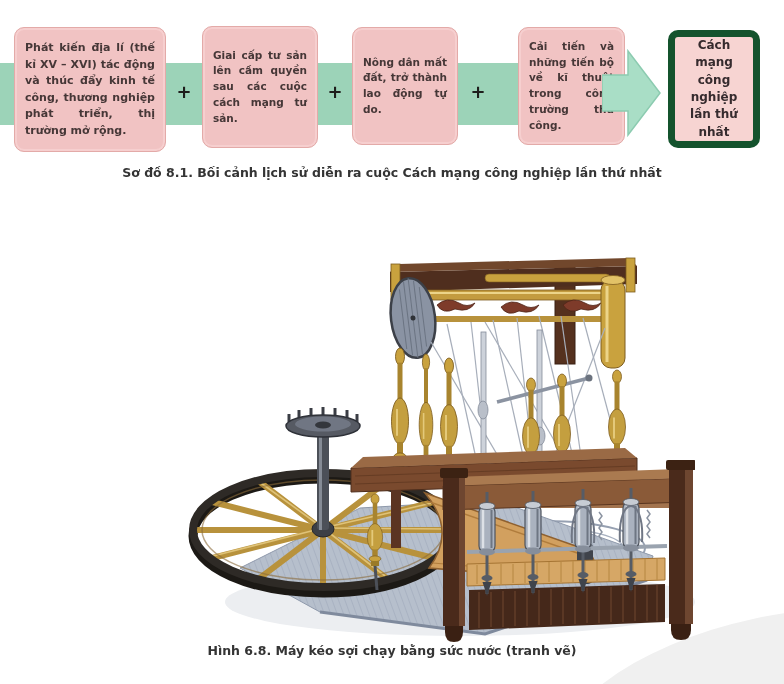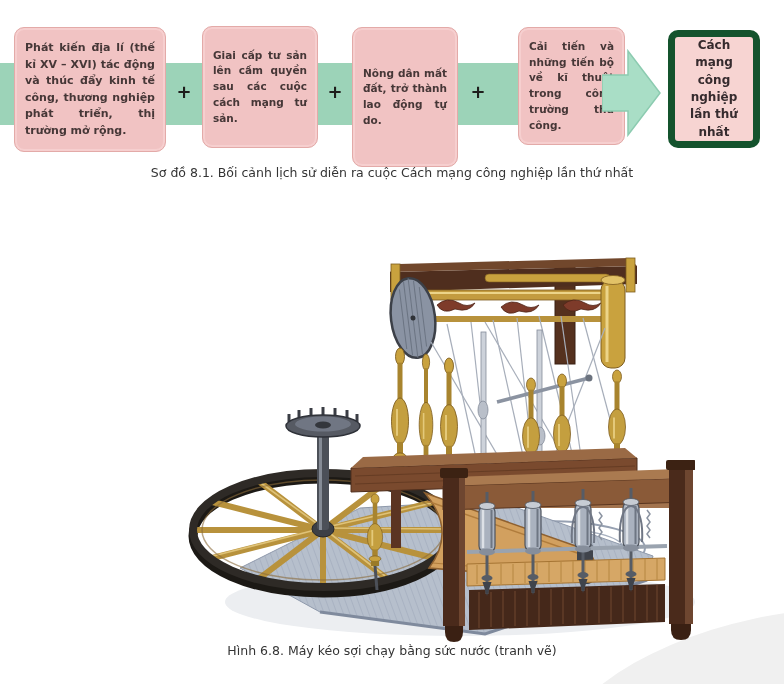--- a/index.html
+++ b/index.html
@@ -11,33 +11,33 @@
 
   .diagram { position:absolute; left:0; top:0; width:784px; height:200px; z-index:2; }
   .band { position:absolute; left:0; top:63px; width:612px; height:62px; background:#9cd3b8; }
   .cause { position:absolute; background:#f1c3c3; border:1px solid #e3aaa8; border-radius:10px;
     color:#463737; display:flex; align-items:center; padding:8px 10px;
     font-size:10.5px; line-height:1.5; font-weight:600;
     box-shadow: inset 0 0 0 2px #f6cfcf; }
   .cause span { width:100%; text-align:justify; }
   #cause1 { left:14px;  top:27px; width:152px; height:125px; font-size:11px;border-radius:10px; }
   #cause2 { left:202px; top:26px; width:116px; height:122px; }
-  #cause3 { left:352px; top:27px; width:106px; height:140px; }
+  #cause3 { left:352px; top:27px; width:106px; height:118px; }
   #cause4 { left:518px; top:27px; width:107px; height:118px; }
   .plus { position:absolute; top:81px; width:20px; text-align:center;
     font-size:18px; font-weight:bold; color:#1e1e1c; }
   #plus1 { left:174px; } #plus2 { left:325px; } #plus3 { left:468px; }
   .arrow-wrap { position:absolute; left:602px; top:43px; width:60px; height:100px; }
   .result { position:absolute; left:668px; top:30px; width:92px; height:118px;
     background:#f7d4d2; border:7px solid #14532d; border-radius:10px;
     display:flex; align-items:center; justify-content:center; text-align:center;
     font-size:12px; font-weight:bold; color:#362b2e; padding:6px; line-height:1.45; }
 
   .caption { position:absolute; left:0; width:784px; text-align:center;
-    font-size:12.5px; font-weight:normal; color:#343434; z-index:2; }
+    font-size:12.5px; font-weight:bold; color:#343434; z-index:2; }
   #cap1 { top:165px; }
   #cap2 { top:643px; }
 
   .figure { position:absolute; left:185px; top:250px; width:510px; height:392px; z-index:1; }
 </style>
 </head>
 <body>
 
 <div class="watermark"></div>
 

